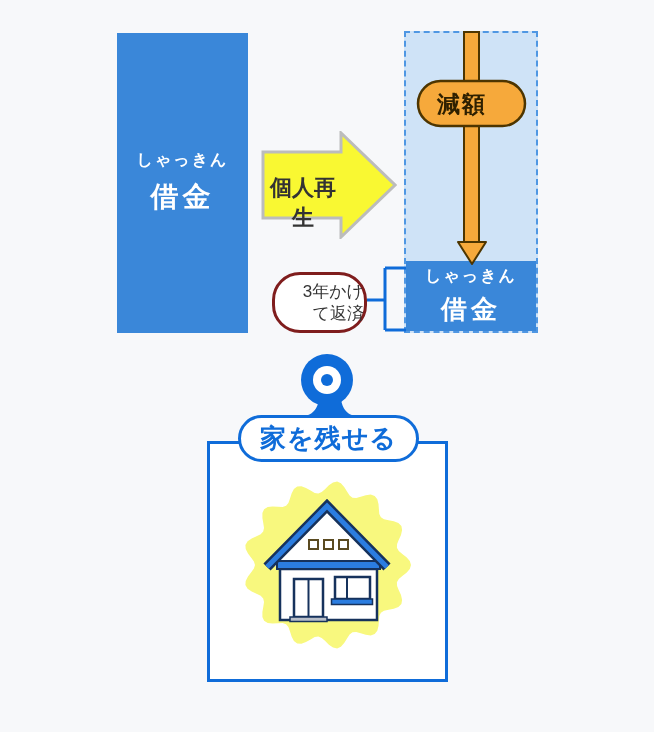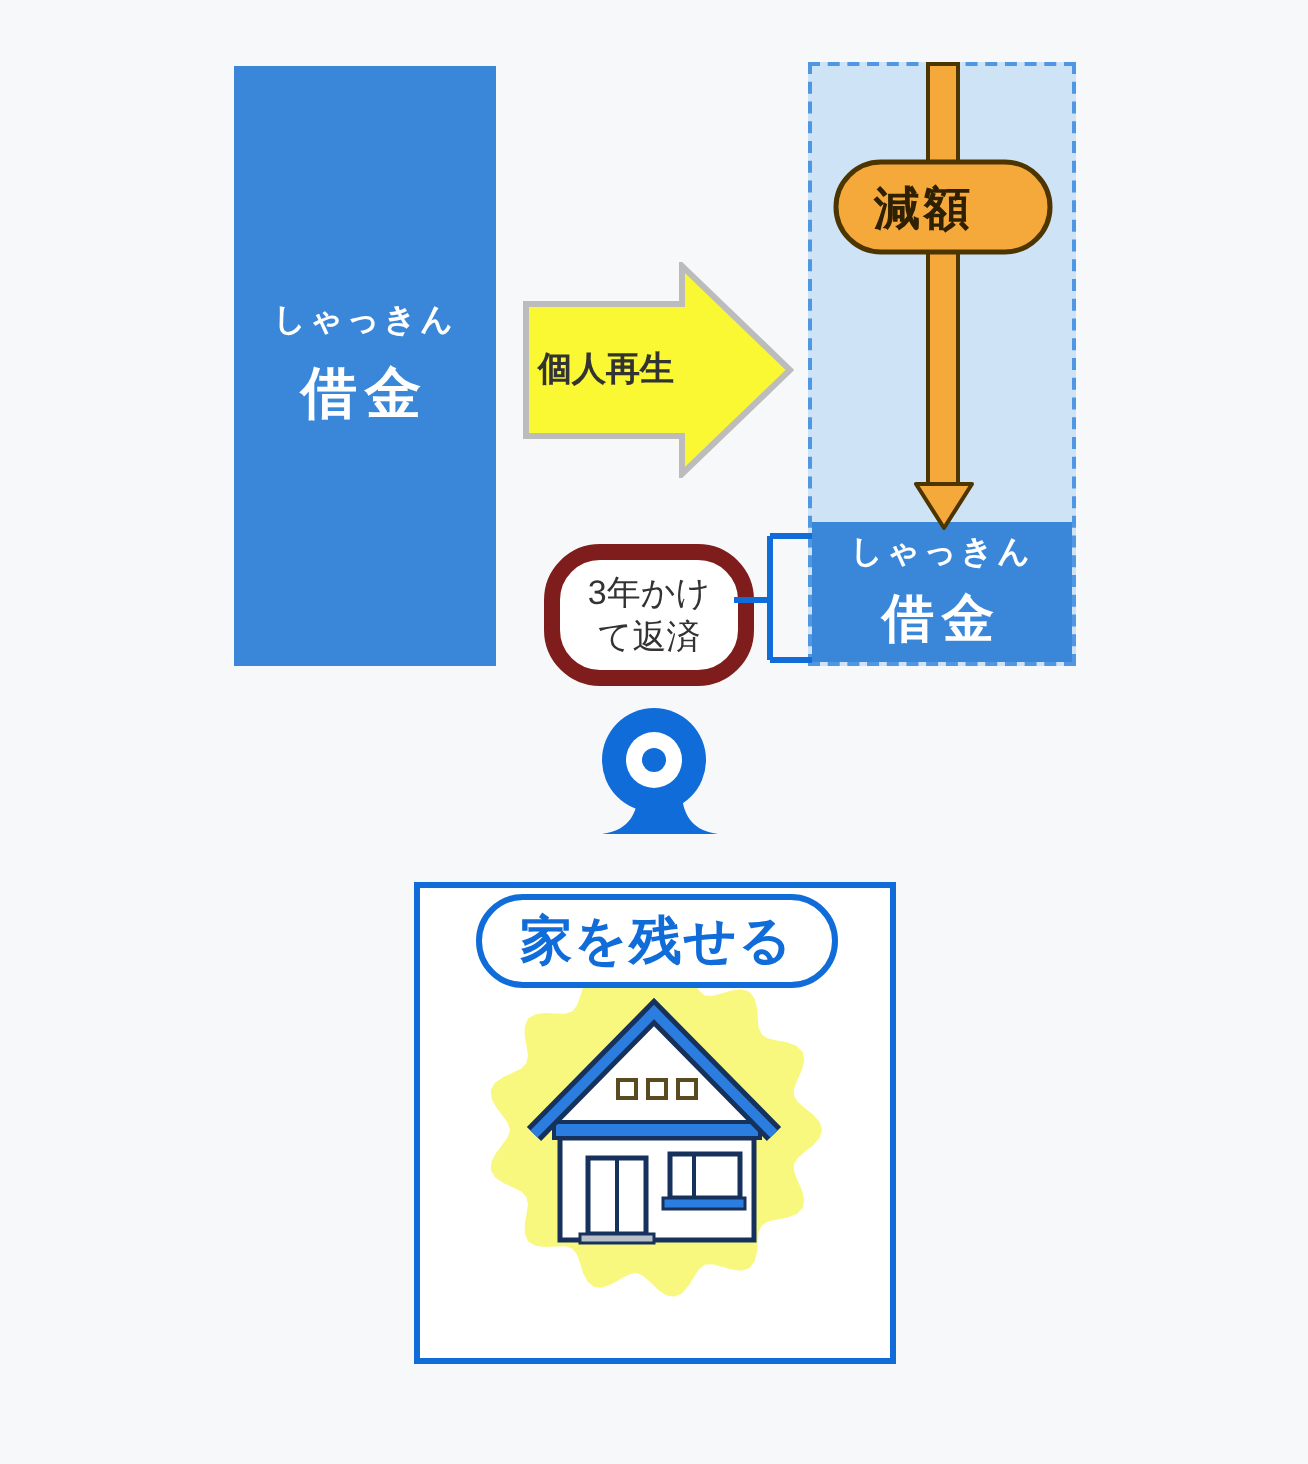--- a/index.html
+++ b/index.html
@@ -9,52 +9,52 @@
 
   
   .debt-before{left:117px;top:33px;width:131px;height:300px;background:#3a87d9;
     display:flex;flex-direction:column;align-items:center;justify-content:center;gap:7px;}
   .furigana{color:#ffffff;font-size:16px;letter-spacing:2px;font-weight:bold;}
   .debt-label{color:#ffffff;font-size:28px;letter-spacing:4px;font-weight:bold;}
 
   
   .process-arrow{left:261px;top:131px;width:136px;height:108px;}
   .process-label{left:262px;top:173px;width:82px;text-align:center;
-    font-size:17px;font-weight:bold;color:#333333;}
+    font-size:22px;font-weight:bold;color:#333333;}
 
   
   .after-panel{left:404px;top:31px;width:130px;height:298px;background:#cfe3f7;
     border:2px dashed #4f97e3;}
   .after-bottom{position:absolute;left:0;bottom:0;width:100%;height:70px;background:#3a87d9;
     display:flex;flex-direction:column;align-items:center;justify-content:center;gap:5px;}
   .after-bottom .debt-label{font-size:26px;}
 
   .reduction-svg{left:404px;top:31px;width:134px;height:302px;pointer-events:none;}
   .reduction-label{left:418px;top:89px;width:88px;text-align:center;
     font-size:23px;font-weight:bold;color:#2e2000;letter-spacing:2px;}
 
   
   .note{left:272px;top:272px;width:89px;height:55px;background:#ffffff;
-    border:8px solid #7f1d1d;border-radius:28px;display:flex;flex-direction:column;
-    align-items:center;justify-content:center;font-size:17px;line-height:22px;color:#333333;}
+    border:3px solid #7f1d1d;border-radius:28px;display:flex;flex-direction:column;
+    align-items:flex-end;justify-content:center;font-size:17px;line-height:22px;color:#333333;}
   .bracket{left:367px;top:266px;width:39px;height:66px;}
 
   
   .marker{left:301px;top:354px;width:52px;height:52px;background:#0f6cd9;border-radius:50%;
     display:flex;align-items:center;justify-content:center;z-index:2;}
   .marker-ring{width:28px;height:28px;background:#ffffff;border-radius:50%;
     display:flex;align-items:center;justify-content:center;}
   .marker-dot{width:12px;height:12px;background:#0f6cd9;border-radius:50%;}
   .marker-neck{left:300px;top:397px;width:60px;height:20px;z-index:2;}
 
   
   .bubble{left:238px;top:415px;width:175px;height:41px;background:#ffffff;
     border:3.5px solid #0f6cd9;border-radius:24px;display:flex;align-items:center;
     justify-content:center;z-index:3;font-size:26px;font-weight:bold;color:#0f6cd9;
-    letter-spacing:1px;margin-top:32px;}
+    letter-spacing:1px;}
 
   
   .house-panel{left:207px;top:441px;width:235px;height:235px;background:#ffffff;
     border:3px solid #0f6cd9;z-index:1;}
   .scallop{left:243px;top:481px;width:168px;height:168px;z-index:2;}
   .house{left:257px;top:498px;width:140px;height:126px;z-index:2;}
 </style>
 </head>
 <body>
 

